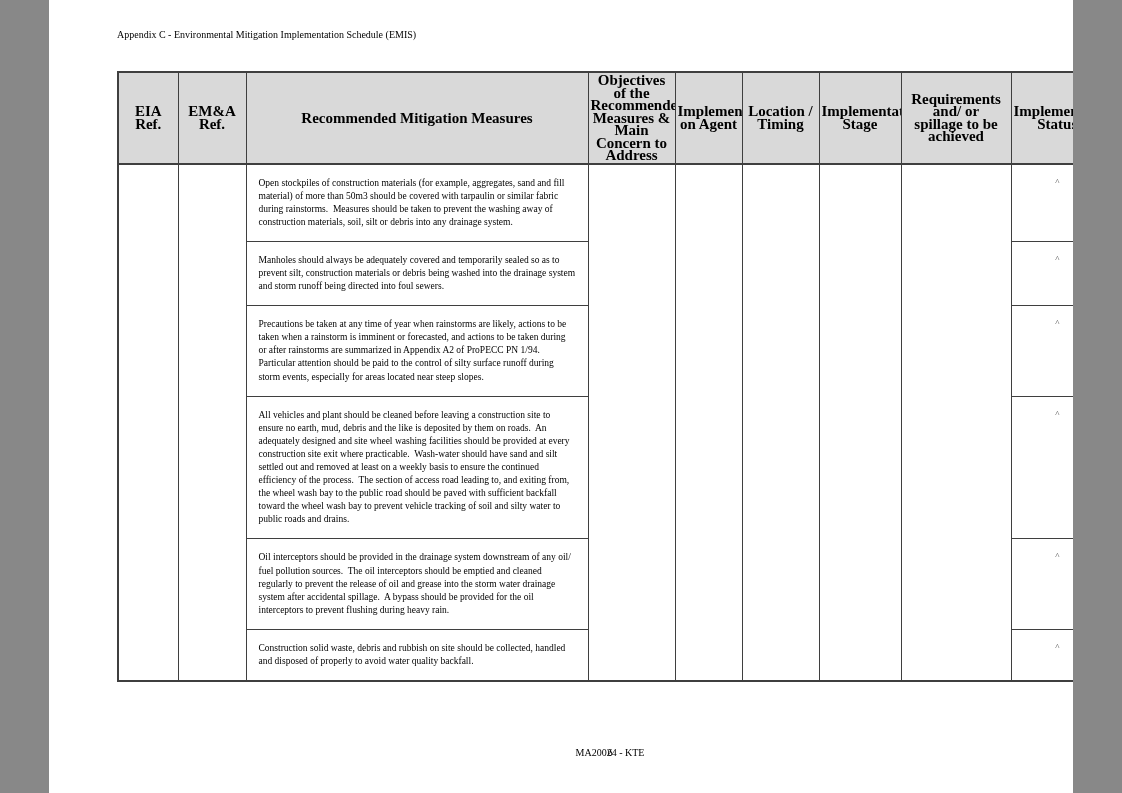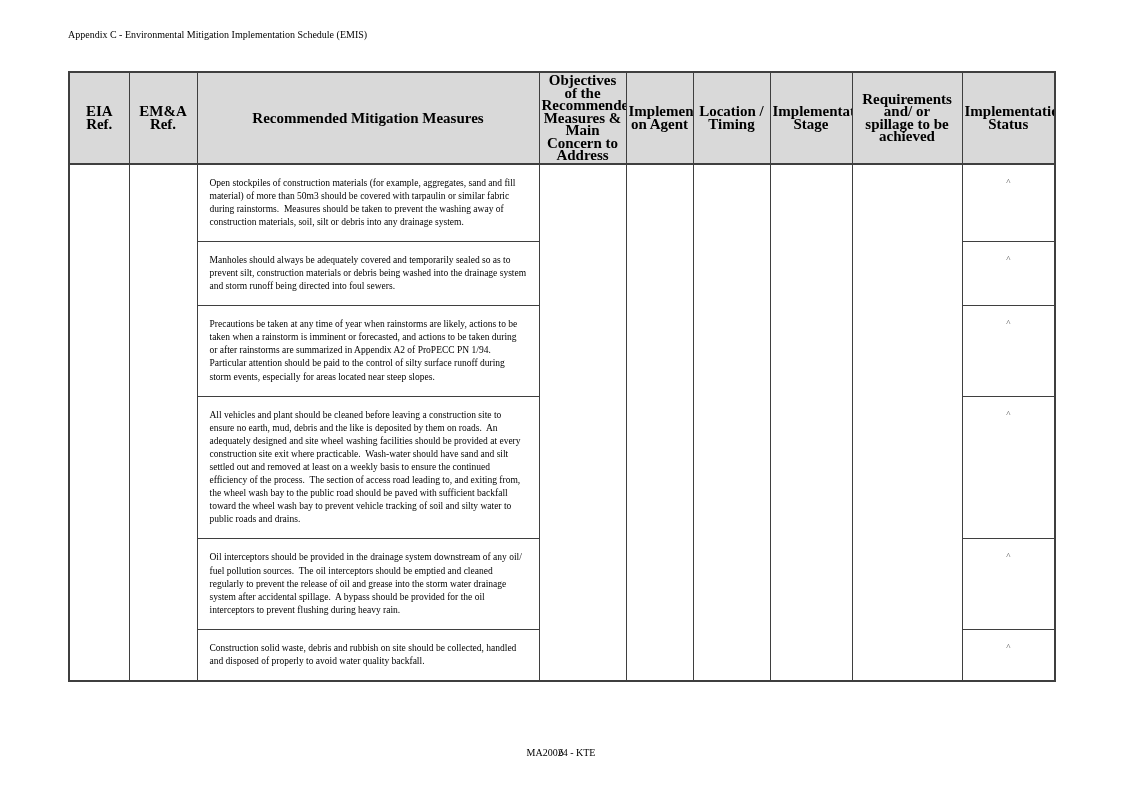--- a/index.html
+++ b/index.html
@@ -1,18 +1,18 @@
 <!DOCTYPE html>
 <html><head>
 <meta charset="utf-8">
 <style>
   html, body { margin: 0; padding: 0; background: #888; }
   .page {
     position: relative;
-    width: 1122px;
+    width: 1024px;
     height: 793px;
     margin: 0 auto;
     background: #ffffff;
     font-family: "Liberation Serif", "DejaVu Serif", serif;
     color: #000000;
     overflow: hidden;
   }
   .doc-header {
     position: absolute;
     left: 68px;

